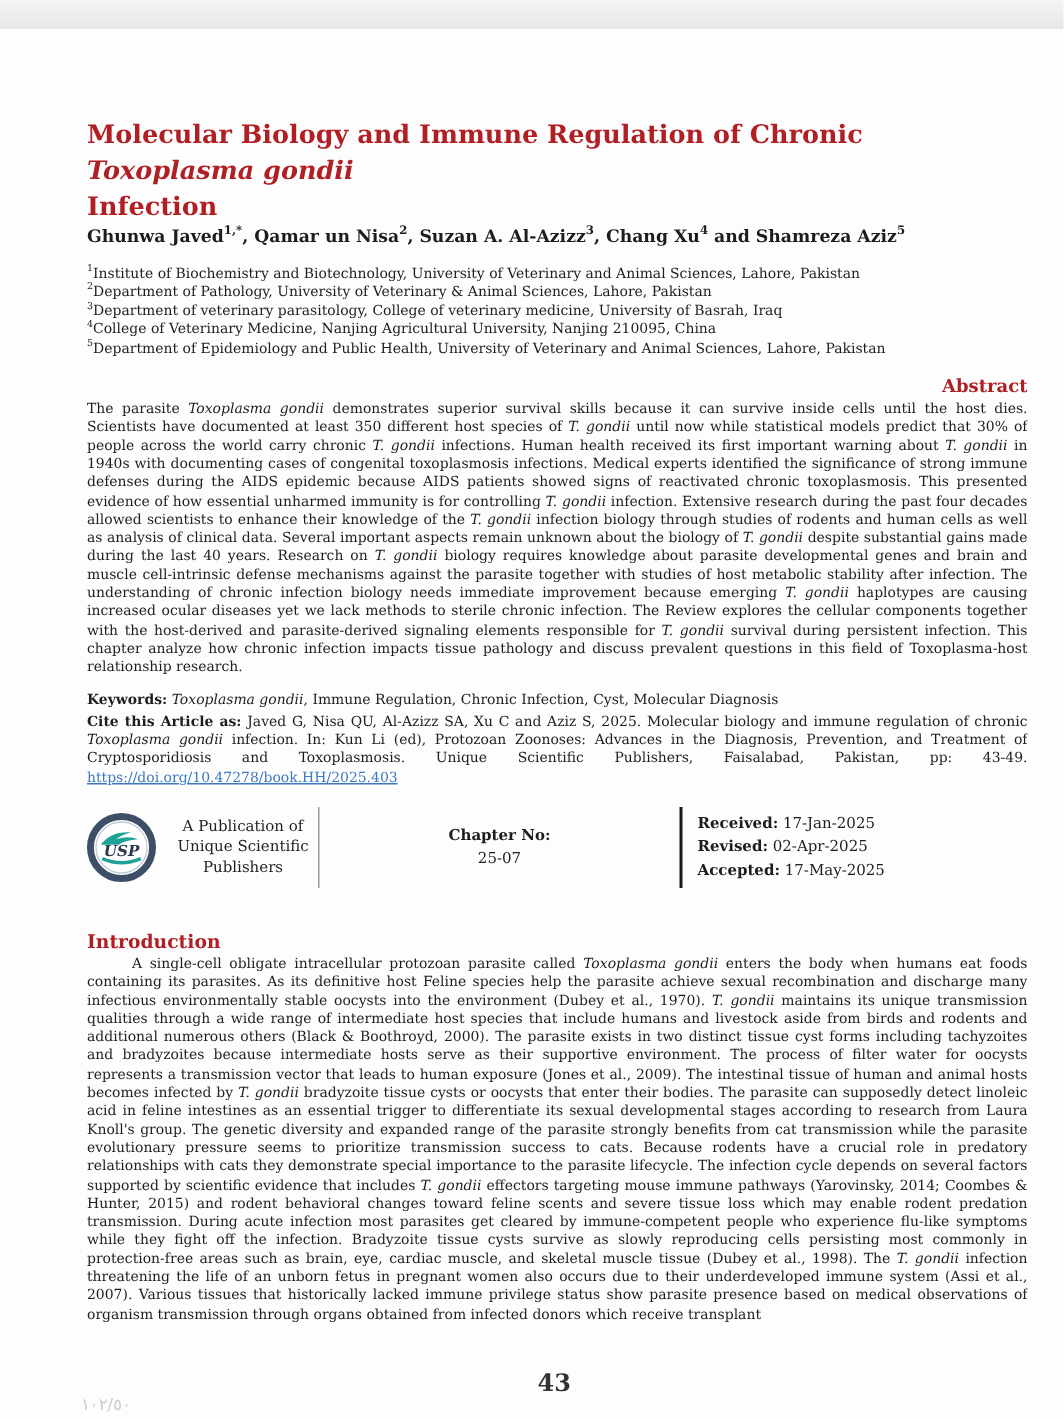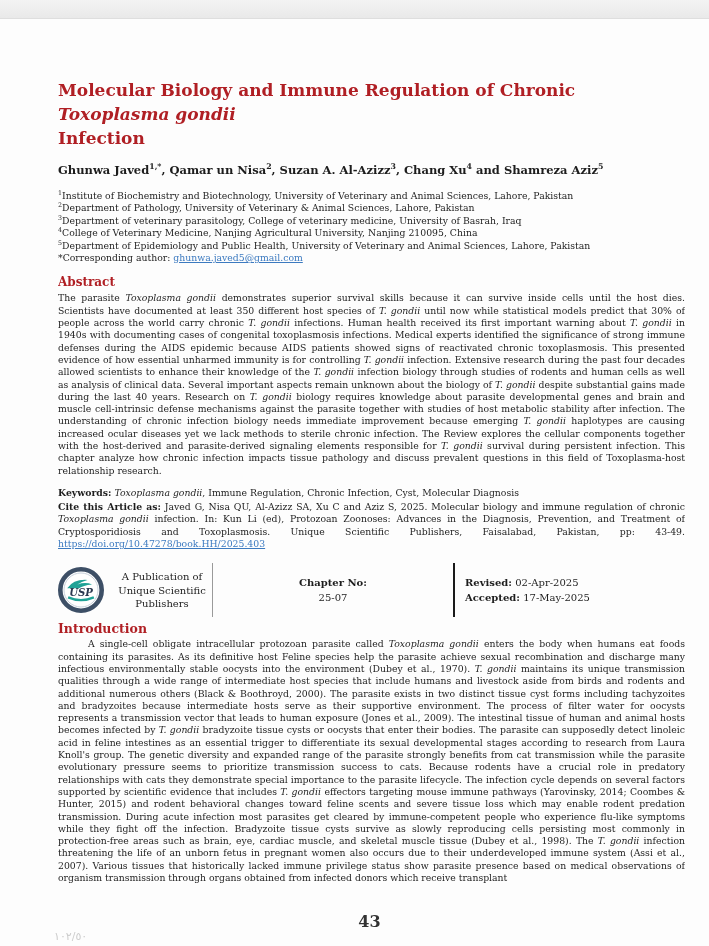--- a/index.html
+++ b/index.html
@@ -11,28 +11,28 @@
   .topband {
     position:absolute; top:0; left:0; right:0; height:18px;
     background:linear-gradient(#f3f3f3,#e9e9e9); border-bottom:1px solid #dedede;
   }
   .content {
     position:absolute; top:78px; left:58px; right:54px; bottom:30px; overflow:hidden;
   }
   .title {
     margin:0; font-size:17px; line-height:24px; font-weight:bold; color:#b01f24;
   }
-  .authors { margin-top:13px; font-size:11.5px; font-weight:bold; }
+  .authors { font-size:11.5px; font-weight:bold; }
   .affils { margin-top:13px; font-size:9.3px; line-height:12.4px; }
   sup { font-size:68%; line-height:0; }
   .center-head {
-    margin:11px 0 3px 0; text-align:left; font-size:12px; font-weight:bold; color:#b01f24;
+    margin:11px 0 3px 0; text-align:right; font-size:12px; font-weight:bold; color:#b01f24;
   }
   .left-head {
-    margin:2px 0 0 0; text-align:left; font-size:12.5px; font-weight:bold; color:#b01f24;
+    margin:26px 0 0 0; text-align:left; font-size:12.5px; font-weight:bold; color:#b01f24;
   }
   .body { margin:0; font-size:9.3px; line-height:12.3px; }
   .just { text-align:justify; }
   .mt10 { margin-top:10px; }
   .mt7  { margin-top:2px; }
   .b { font-weight:bold; }
   .link { color:#3c7ac0; text-decoration:underline; cursor:pointer; }
   .indent { text-indent:30px; }
   .pubbox {
     margin-top:11px; display:flex; align-items:center; min-height:58px;
@@ -64,21 +64,20 @@
     <h1 class="title"><span>Molecular Biology and Immune Regulation of Chronic </span><span style="font-style: italic;">Toxoplasma gondii</span><br><span>Infection</span></h1>
 
     <div class="authors"><span>Ghunwa Javed</span><sup>1,*</sup><span>, Qamar un Nisa</span><sup>2</sup><span>, Suzan A. Al-Azizz</span><sup>3</sup><span>, Chang Xu</span><sup>4</sup><span> and Shamreza Aziz</span><sup>5</sup></div>
 
     <div class="affils">
       <div><sup>1</sup><span>Institute of Biochemistry and Biotechnology, University of Veterinary and Animal Sciences, Lahore, Pakistan</span></div>
       <div><sup>2</sup><span>Department of Pathology, University of Veterinary &amp; Animal Sciences, Lahore, Pakistan</span></div>
       <div><sup>3</sup><span>Department of veterinary parasitology, College of veterinary medicine, University of Basrah, Iraq</span></div>
       <div><sup>4</sup><span>College of Veterinary Medicine, Nanjing Agricultural University, Nanjing 210095, China</span></div>
       <div><sup>5</sup><span>Department of Epidemiology and Public Health, University of Veterinary and Animal Sciences, Lahore, Pakistan</span></div>
-      <div><span>*Corresponding author: </span><a class="link">ghunwa.javed5@gmail.com</a></div>
     </div>
 
     <h2 class="center-head">Abstract</h2>
     <p class="body just"><span>The parasite </span><span style="font-style: italic;">Toxoplasma gondii</span><span> demonstrates superior survival skills because it can survive inside cells until the host dies. Scientists have documented at least 350 different host species of </span><span style="font-style: italic;">T. gondii</span><span> until now while statistical models predict that 30% of people across the world carry chronic </span><span style="font-style: italic;">T. gondii</span><span> infections. Human health received its first important warning about </span><span style="font-style: italic;">T. gondii</span><span> in 1940s with documenting cases of congenital toxoplasmosis infections. Medical experts identified the significance of strong immune defenses during the AIDS epidemic because AIDS patients showed signs of reactivated chronic toxoplasmosis. This presented evidence of how essential unharmed immunity is for controlling </span><span style="font-style: italic;">T. gondii</span><span> infection. Extensive research during the past four decades allowed scientists to enhance their knowledge of the </span><span style="font-style: italic;">T. gondii</span><span> infection biology through studies of rodents and human cells as well as analysis of clinical data. Several important aspects remain unknown about the biology of </span><span style="font-style: italic;">T. gondii</span><span> despite substantial gains made during the last 40 years. Research on </span><span style="font-style: italic;">T. gondii</span><span> biology requires knowledge about parasite developmental genes and brain and muscle cell-intrinsic defense mechanisms against the parasite together with studies of host metabolic stability after infection. The understanding of chronic infection biology needs immediate improvement because emerging </span><span style="font-style: italic;">T. gondii</span><span> haplotypes are causing increased ocular diseases yet we lack methods to sterile chronic infection. The Review explores the cellular components together with the host-derived and parasite-derived signaling elements responsible for </span><span style="font-style: italic;">T. gondii</span><span> survival during persistent infection. This chapter analyze how chronic infection impacts tissue pathology and discuss prevalent questions in this field of Toxoplasma-host relationship research.</span></p>
 
     <p class="body mt10"><span class="b">Keywords:</span><span><span> </span><span style="font-style: italic;">Toxoplasma gondii</span><span>, Immune Regulation, Chronic Infection, Cyst, Molecular Diagnosis</span></span></p>
 
     <p class="body just mt7"><span class="b">Cite this Article as:</span><span><span> Javed G, Nisa QU, Al-Azizz SA, Xu C and Aziz S, 2025. Molecular biology and immune regulation of chronic </span><span style="font-style: italic;">Toxoplasma gondii</span><span> infection. In: Kun Li (ed), Protozoan Zoonoses: Advances in the Diagnosis, Prevention, and Treatment of Cryptosporidiosis and Toxoplasmosis. Unique Scientific Publishers, Faisalabad, Pakistan, pp: 43-49. </span></span><a class="link">https://doi.org/10.47278/book.HH/2025.403</a></p>
 
     <div class="pubbox">
@@ -96,20 +95,21 @@
           <div>Publishers</div>
         </div>
       </div>
       <div class="vdiv1"></div>
       <div class="pub-mid">
         <div class="b">Chapter No:</div>
         <div>25-07</div>
       </div>
       <div class="vdiv2"></div>
       <div class="pub-right">
+        <div><span class="b">Received:</span> <span>17-Jan-2025</span></div>
         <div><span class="b">Revised:</span> <span>02-Apr-2025</span></div>
         <div><span class="b">Accepted:</span> <span>17-May-2025</span></div>
       </div>
     </div>
 
     <h2 class="left-head">Introduction</h2>
     <p class="body just indent mt7"><span>A single-cell obligate intracellular protozoan parasite called </span><span style="font-style: italic;">Toxoplasma gondii</span><span> enters the body when humans eat foods containing its parasites. As its definitive host Feline species help the parasite achieve sexual recombination and discharge many infectious environmentally stable oocysts into the environment (Dubey et al., 1970). </span><span style="font-style: italic;">T. gondii</span><span> maintains its unique transmission qualities through a wide range of intermediate host species that include humans and livestock aside from birds and rodents and additional numerous others (Black &amp; Boothroyd, 2000). The parasite exists in two distinct tissue cyst forms including tachyzoites and bradyzoites because intermediate hosts serve as their supportive environment. The process of filter water for oocysts represents a transmission vector that leads to human exposure (Jones et al., 2009). The intestinal tissue of human and animal hosts becomes infected by </span><span style="font-style: italic;">T. gondii</span><span> bradyzoite tissue cysts or oocysts that enter their bodies. The parasite can supposedly detect linoleic acid in feline intestines as an essential trigger to differentiate its sexual developmental stages according to research from Laura Knoll's group. The genetic diversity and expanded range of the parasite strongly benefits from cat transmission while the parasite evolutionary pressure seems to prioritize transmission success to cats. Because rodents have a crucial role in predatory relationships with cats they demonstrate special importance to the parasite lifecycle. The infection cycle depends on several factors supported by scientific evidence that includes </span><span style="font-style: italic;">T. gondii</span><span> effectors targeting mouse immune pathways (Yarovinsky, 2014; Coombes &amp; Hunter, 2015) and rodent behavioral changes toward feline scents and severe tissue loss which may enable rodent predation transmission. During acute infection most parasites get cleared by immune-competent people who experience flu-like symptoms while they fight off the infection. Bradyzoite tissue cysts survive as slowly reproducing cells persisting most commonly in protection-free areas such as brain, eye, cardiac muscle, and skeletal muscle tissue (Dubey et al., 1998). The </span><span style="font-style: italic;">T. gondii</span><span> infection threatening the life of an unborn fetus in pregnant women also occurs due to their underdeveloped immune system (Assi et al., 2007). Various tissues that historically lacked immune privilege status show parasite presence based on medical observations of organism transmission through organs obtained from infected donors which receive transplant</span></p>
 
   </div>
 

